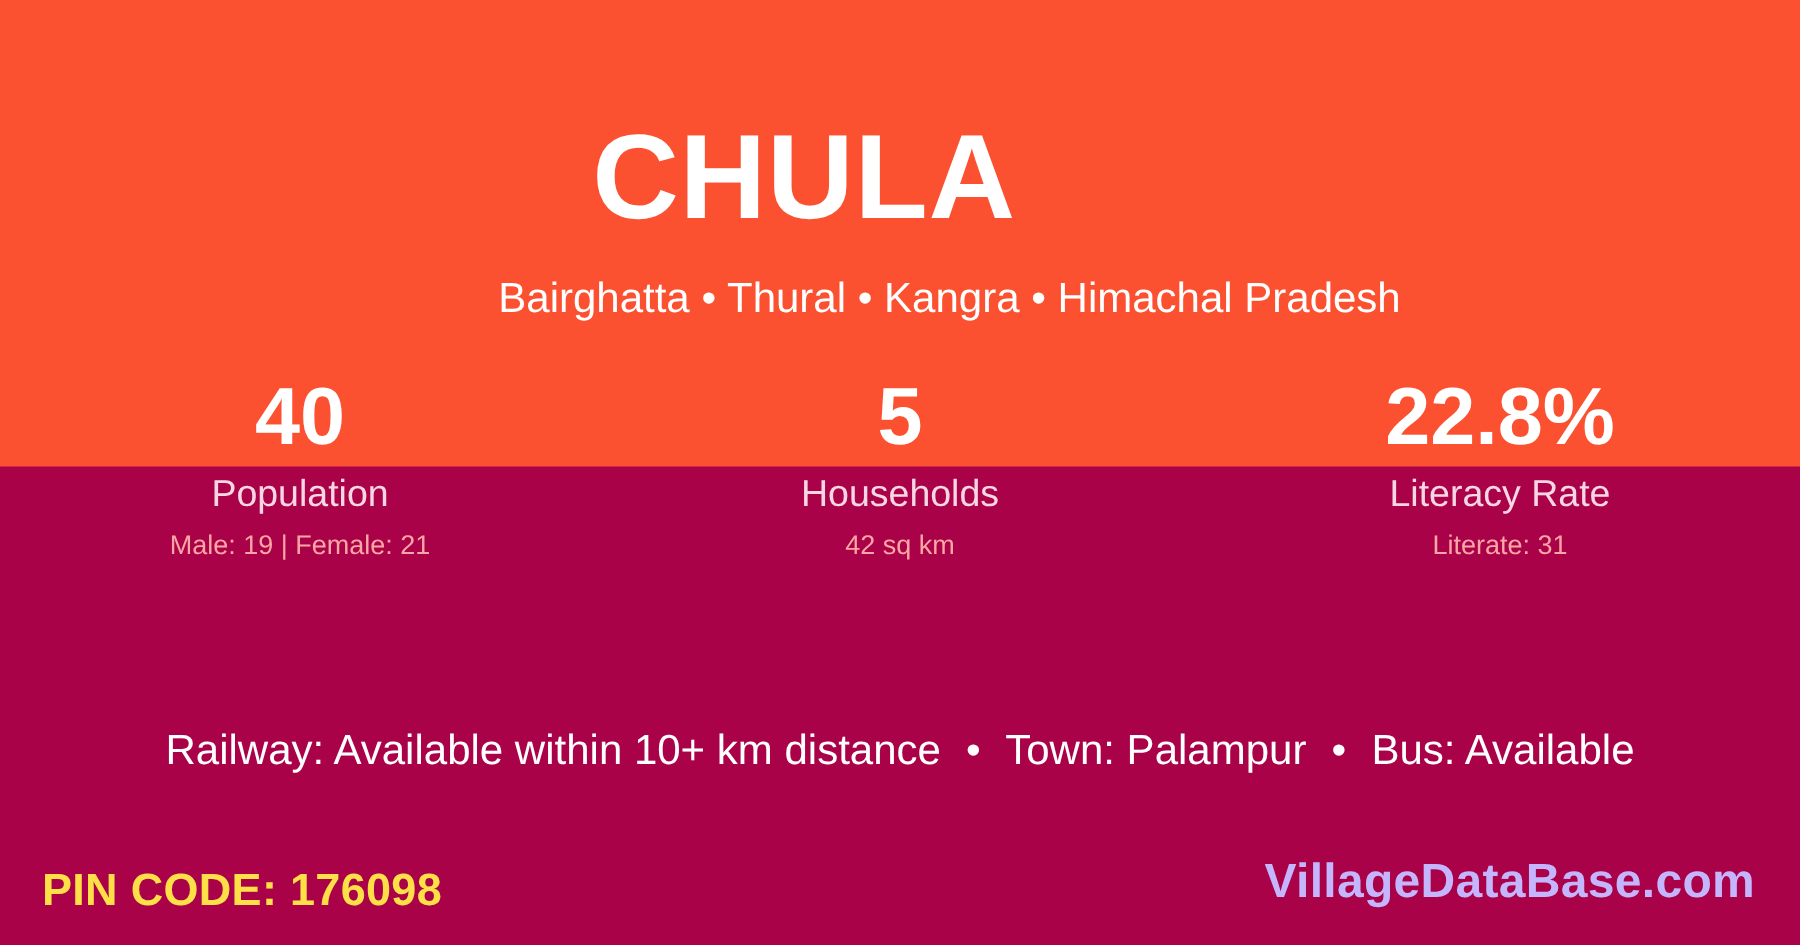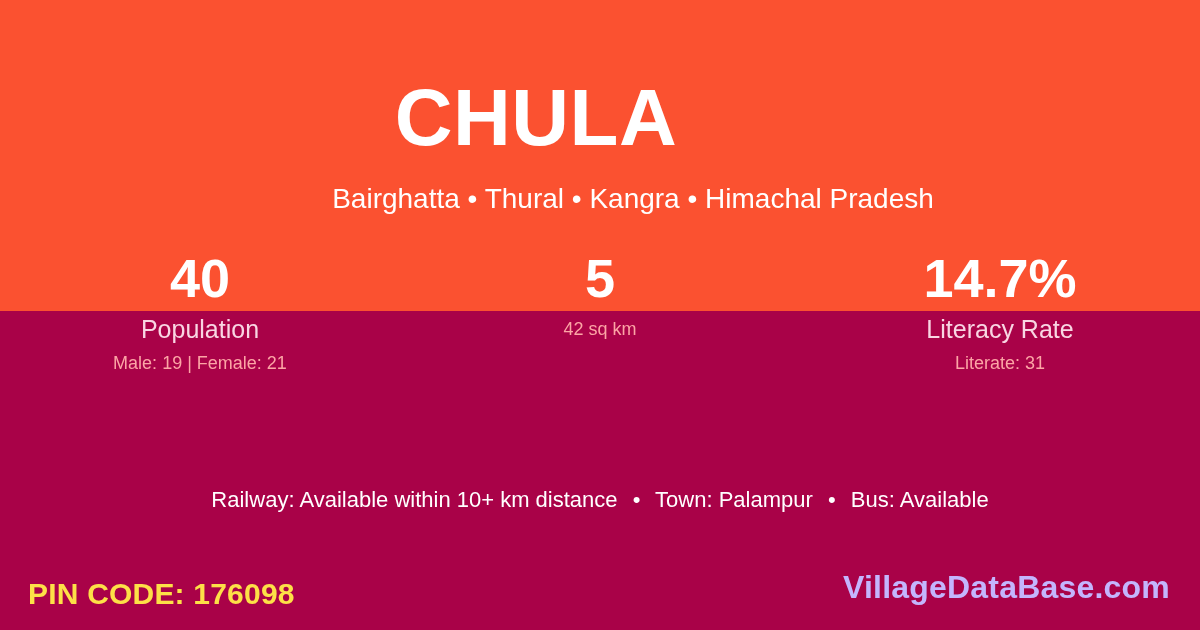--- a/index.html
+++ b/index.html
@@ -99,21 +99,21 @@
     margin-top: 7px;
   }
 
   
   .infra-line {
     position: absolute;
     left: 0;
     top: 486px;
     width: 1200px;
     text-align: center;
-    font-size: 22px;
+    font-size: 28px;
     line-height: 28px;
     color: #ffffff;
     z-index: 3;
   }
   .infra-sep {
     display: inline-block;
     padding: 0 9px;
     color: #ffffff;
   }
 
@@ -161,25 +161,26 @@
   <div class="stats-row">
 
     <div class="stat-col">
       <div class="stat-value">40</div>
       <div class="stat-label">Population</div>
       <div class="stat-sub">Male: 19 | Female: 21</div>
     </div>
 
     <div class="stat-col">
       <div class="stat-value">5</div>
+      <div class="stat-label">Households</div>
       <div class="stat-sub">42 sq km</div>
     </div>
 
     <div class="stat-col">
-      <div class="stat-value">14.7%</div>
+      <div class="stat-value">22.8%</div>
       <div class="stat-label">Literacy Rate</div>
       <div class="stat-sub">Literate: 31</div>
     </div>
 
   </div>
 
   <div class="infra-line">
     <span>Railway: Available within 10+ km distance</span>
     <span class="infra-sep">•</span>
     <span>Town: Palampur</span>

